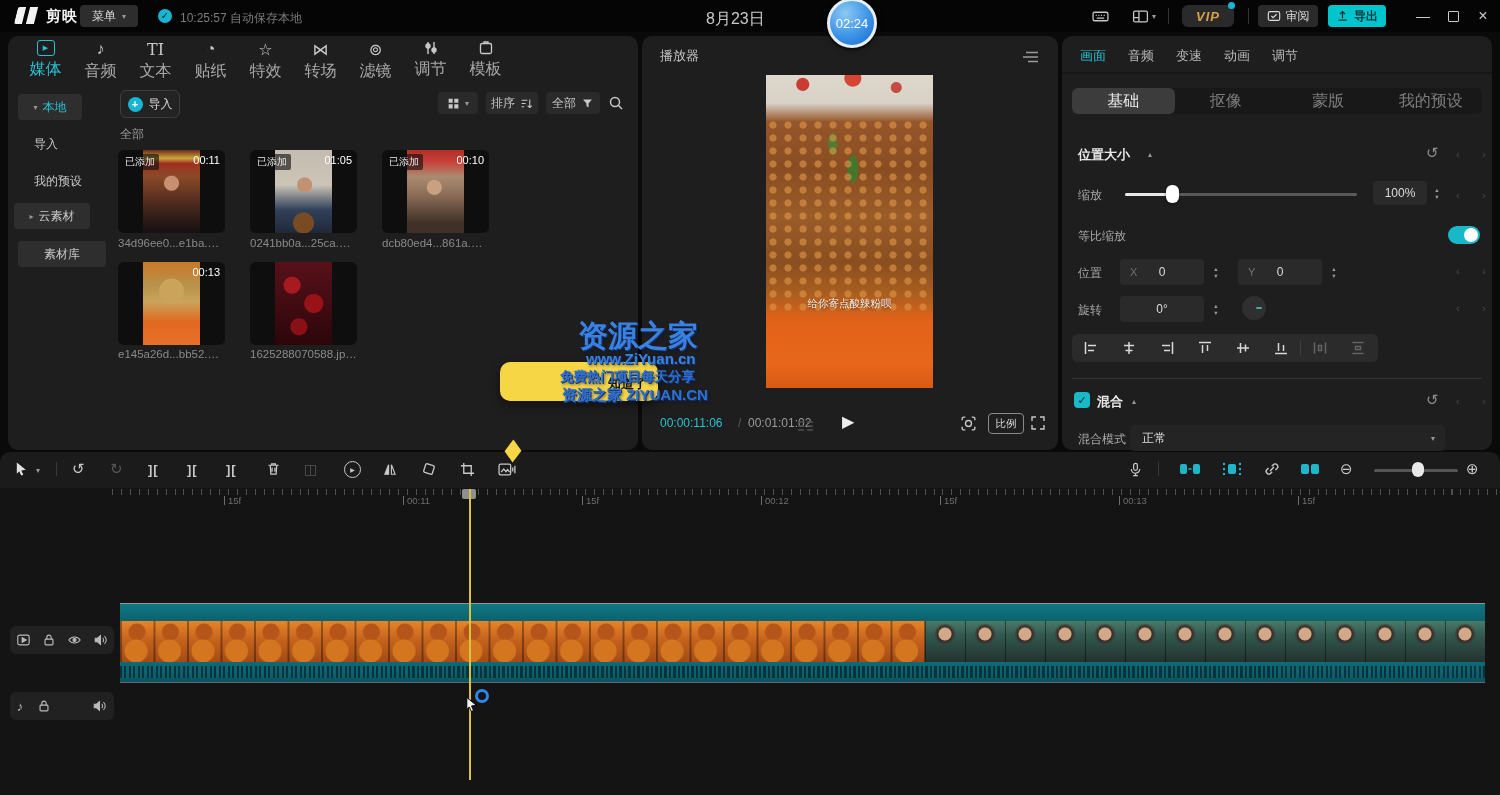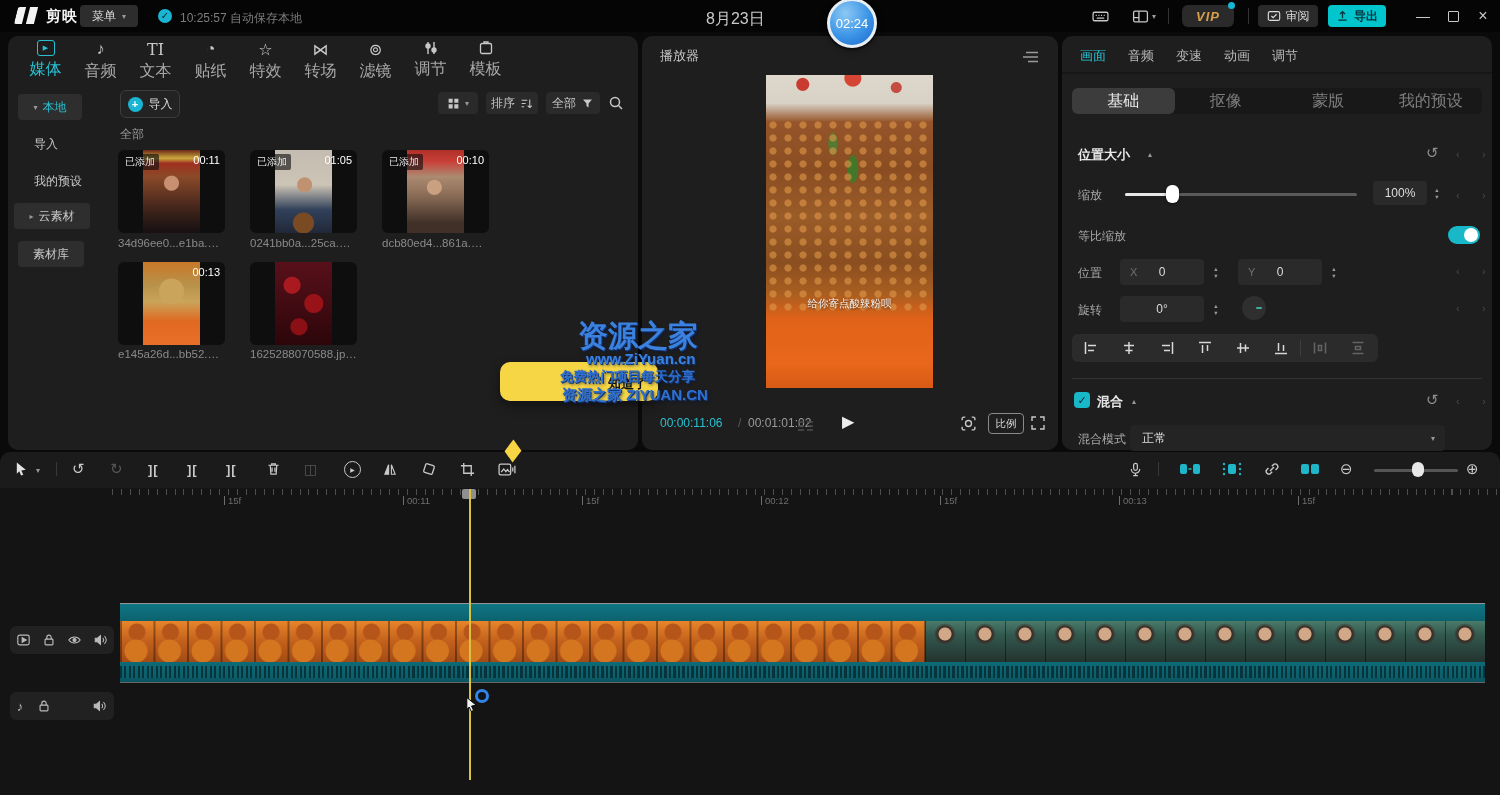--- a/index.html
+++ b/index.html
@@ -279,21 +279,21 @@
 <div class="abs side-box" style="left:18px;top:94px;width:64px">
   <span class="caret cyan">▾</span>
     <span class="cyan">本地</span>
   </div>
 <div class="abs side-plain" style="left:34px;top:136px">导入</div>
 <div class="abs side-plain" style="left:34px;top:173px">我的预设</div>
 <div class="abs side-box" style="left:14px;top:203px;width:76px">
   <span class="caret">▸</span>
     <span>云素材</span>
   </div>
-<div class="abs side-box" style="left:18px;top:241px;width:66px">
+<div class="abs side-box" style="left:18px;top:241px;width:88px">
   <span>素材库</span>
   </div>
 
 <div class="abs import-btn">
   <span class="plus">+</span>
     <span>导入</span>
   </div>
 <div class="abs lib-btn" style="left:438px;width:40px">
   <svg width="13" height="13" viewBox="0 0 16 16" fill="#c8c8c8">
       <path d="M2 2h5v5H2zM9 2h5v5H9zM2 9h5v5H2zM9 9h5v5H9z"></path>

